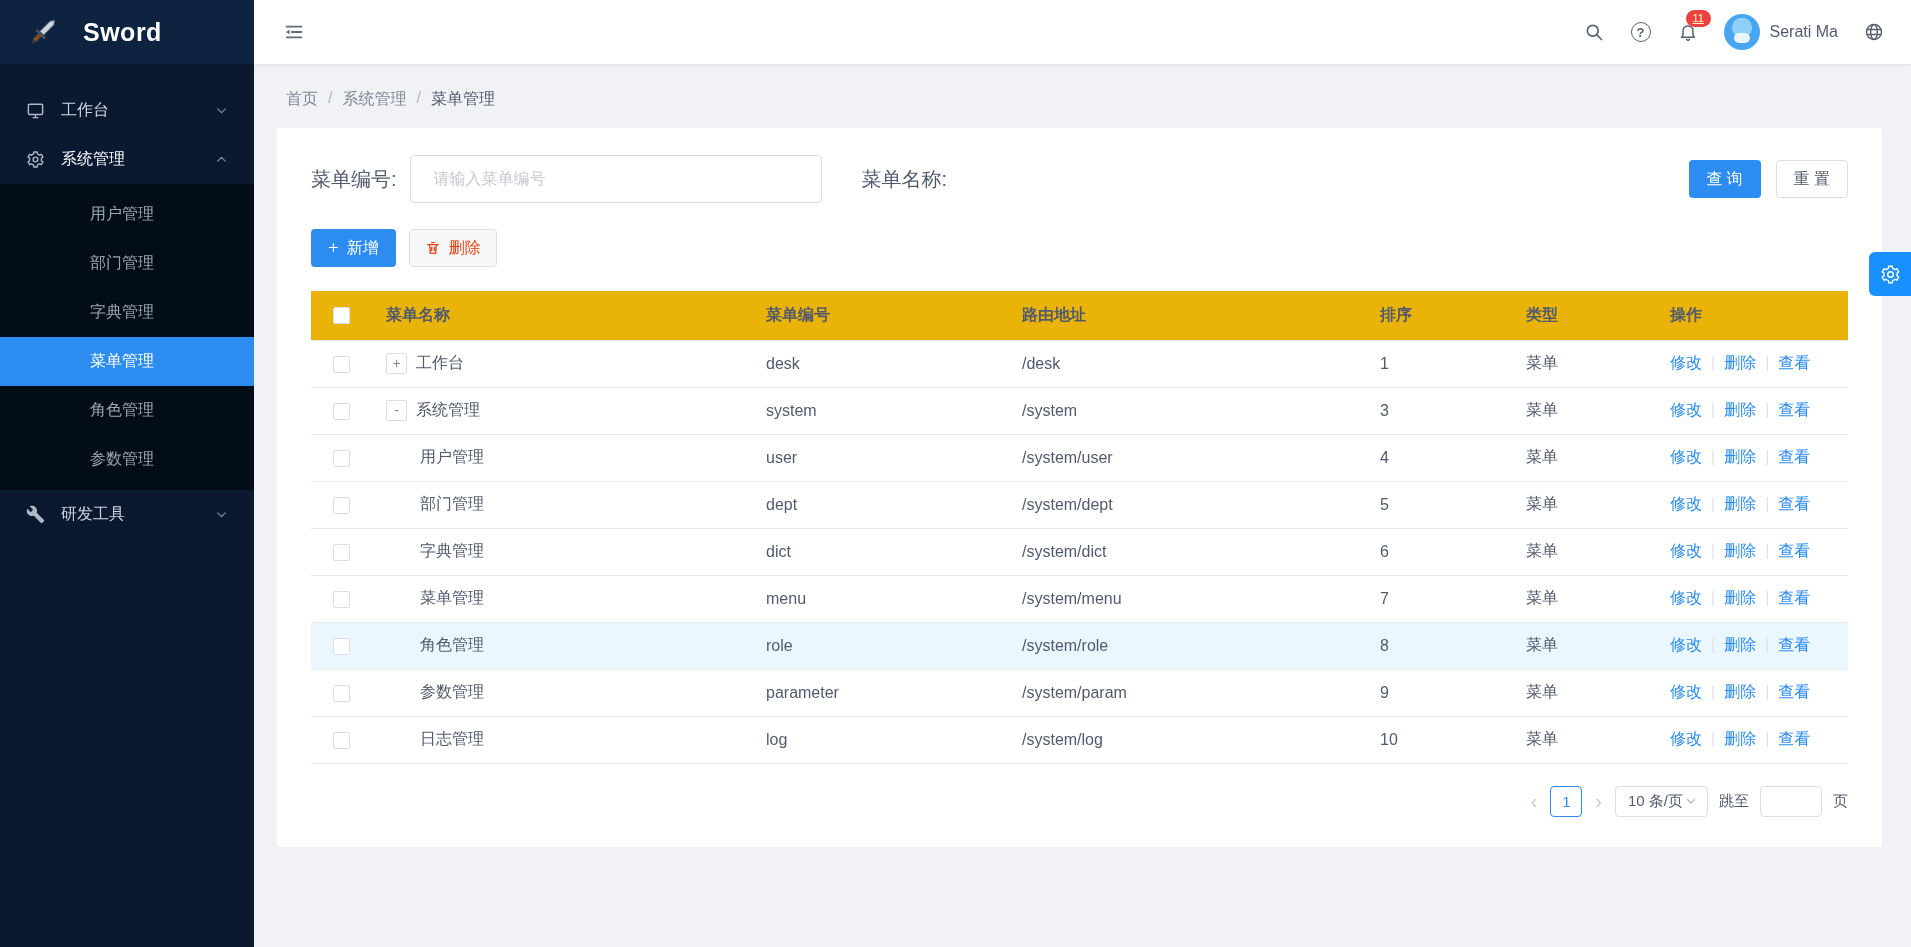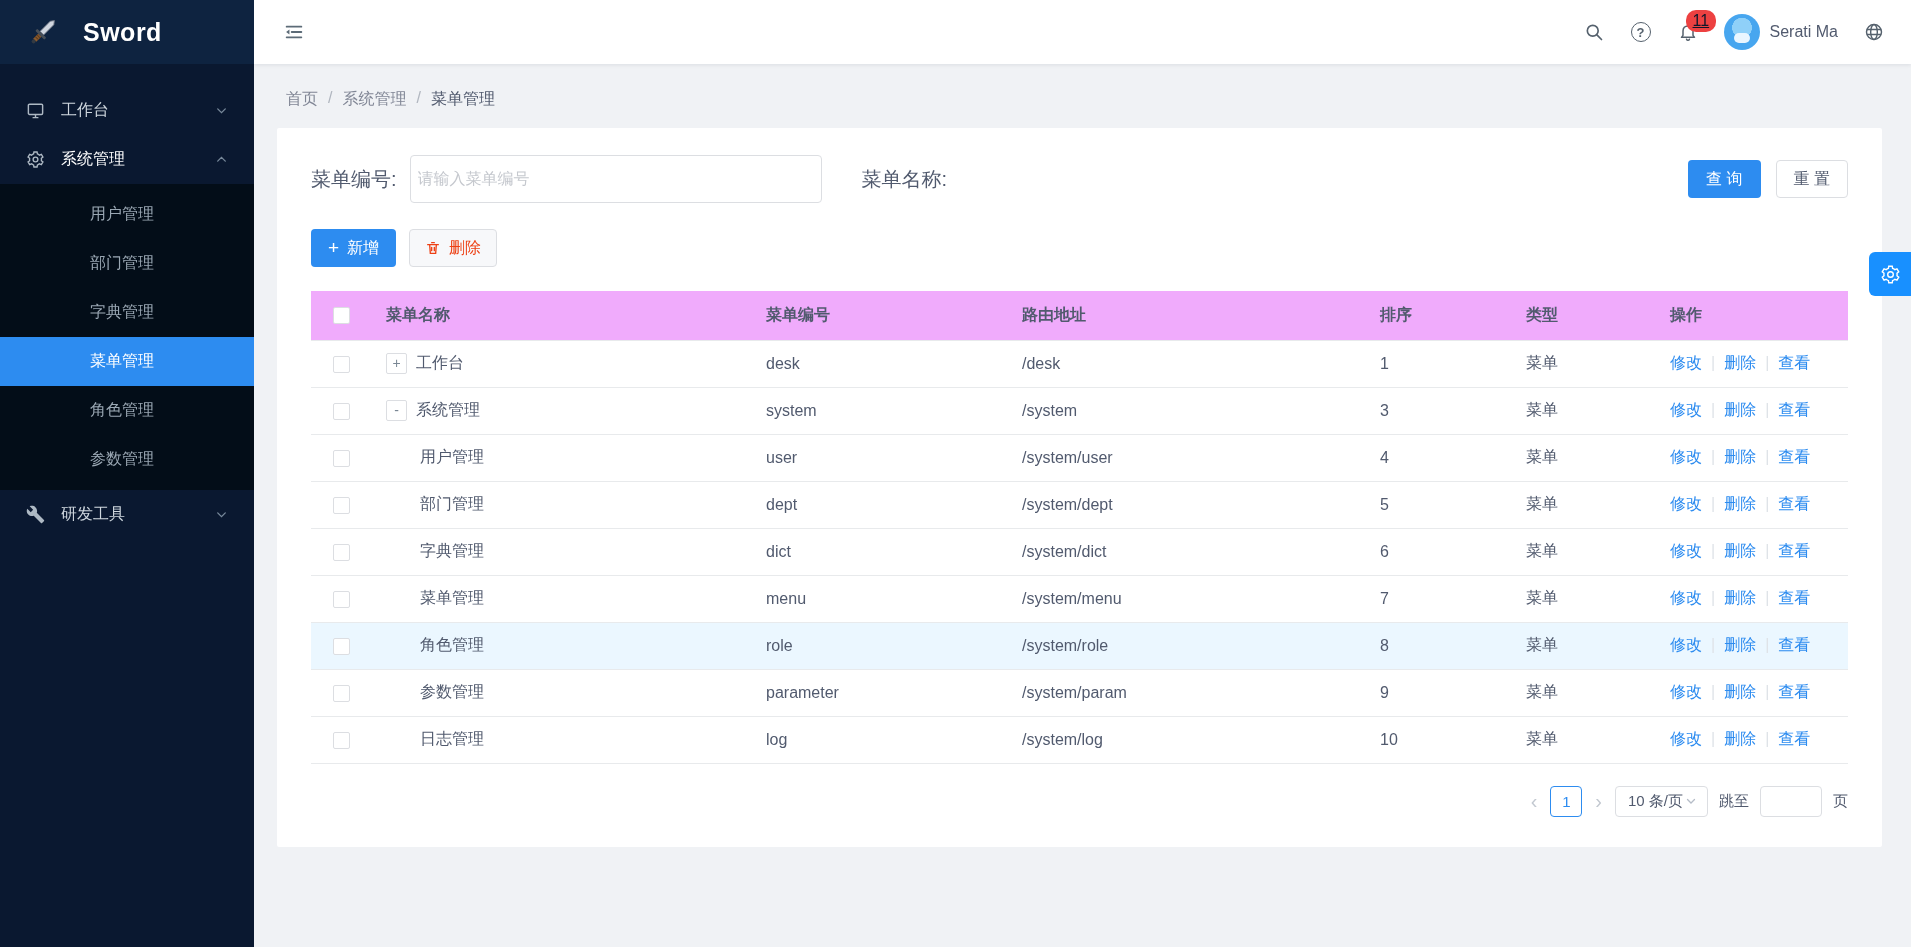--- a/index.html
+++ b/index.html
@@ -29,57 +29,57 @@
   .topbar{position:fixed;left:254px;right:0;top:0;height:64px;background:#fff;z-index:15;
     box-shadow:0 1px 4px rgba(0,21,41,.09);display:flex;align-items:center;padding:0 26px;}
   .fold-btn{width:28px;height:28px;display:flex;align-items:center;justify-content:center;cursor:pointer;color:#5c6b77;}
   .fold-btn svg{width:22px;height:22px;}
   .top-right{margin-left:auto;display:flex;align-items:center;gap:25px;}
   .tool-ic{width:22px;height:22px;color:#55616d;display:flex;align-items:center;justify-content:center;cursor:pointer;}
   .tool-ic svg{width:20px;height:20px;}
   .help-circle{width:20px;height:20px;border:1.6px solid #55616d;border-radius:50%;font-size:13px;
     display:flex;align-items:center;justify-content:center;color:#55616d;font-weight:bold;}
   .bell-wrap{position:relative;}
-  .badge{position:absolute;top:-11px;left:9px;background:var(--badge);color:#0f172a;font-size:16px;
+  .badge{position:absolute;top:-11px;left:9px;background:var(--badge);color:#fef9c3;font-size:11px;
     line-height:1;padding:3px 7px;border-radius:10px;text-decoration:underline;}
   .user{display:flex;align-items:center;gap:10px;cursor:pointer;}
   .avatar{width:36px;height:36px;border-radius:50%;background:radial-gradient(circle at 50% 38%,#8fd0f8 0 34%,#47a6ef 35% 100%);
     position:relative;overflow:hidden;}
   .avatar::after{content:"";position:absolute;left:10px;top:19px;width:16px;height:10px;background:#eaf6ff;border-radius:8px;}
   .username{color:#515a6e;font-size:16px;}
   
   .main{margin-left:254px;padding-top:64px;}
   .breadcrumb{padding:25px 0 0 32px;font-size:16px;color:#808695;display:flex;gap:10px;}
   .breadcrumb .crumb{cursor:pointer;}
   .breadcrumb .sep{color:#b0b6bf;}
   .breadcrumb .current{color:#515a6e;}
   .card{margin:18px 29px 0 23px;background:#fff;padding:27px 34px 30px;border-radius:2px;}
   
   .filter-row{display:flex;align-items:center;}
   .f-label{font-size:20px;color:#515a6e;margin-right:13px;}
-  .f-input{width:412px;height:48px;border:1px solid var(--border);border-radius:4px;padding:0 7px;
+  .f-input{width:412px;height:48px;border:1px solid var(--border);border-radius:4px;padding:0 23px;
     font-size:16px;color:#515a6e;outline:none;font-family:inherit;}
   .f-input::placeholder{color:#c5c8ce;}
   .gap2{margin-left:40px;}
   .filter-btns{margin-left:auto;display:flex;gap:15px;}
   .btn{height:38px;border-radius:4px;font-size:16px;display:inline-flex;align-items:center;justify-content:center;
     cursor:pointer;border:1px solid transparent;font-family:inherit;}
-  .btn-primary{background:var(--primary);color:#fff;padding:0 17px;}
+  .btn-primary{background:var(--primary);color:#fff;padding:0 17px;font-family:Liberation Serif, serif;}
   .btn-default{background:#fff;color:#515a6e;border-color:var(--border);padding:0 17px;}
   
   .toolbar{margin-top:26px;display:flex;gap:13px;}
   .btn-add{padding:0 16px;gap:8px;}
   .btn-del{background:#f7f8fa;border:1px solid var(--border);color:var(--danger);padding:0 15px;gap:8px;}
   .btn-del svg{width:16px;height:16px;}
   .plus-g{font-size:19px;line-height:1;margin-top:-2px;}
   
   table{margin-top:24px;width:100%;border-collapse:collapse;font-size:16px;color:#515a6e;table-layout:fixed;}
   col.c-check{width:60px;} col.c-name{width:395px;} col.c-code{width:256px;} col.c-path{width:358px;}
   col.c-sort{width:146px;} col.c-type{width:140px;} col.c-ops{width:auto;}
-  thead th{background:#f0abfc;height:49px;text-align:left;font-weight:bold;color:#515a6e;border-bottom:1px solid var(--row-border);}
+  thead th{background:#eab308;height:49px;text-align:left;font-weight:bold;color:#515a6e;border-bottom:1px solid var(--row-border);}
   tbody td{height:47px;border-bottom:1px solid var(--row-border);}
   tr.hl td{background:#ebf7ff;}
   .cb{width:17px;height:17px;border:1px solid var(--border);border-radius:2px;background:#fff;display:inline-block;
     vertical-align:middle;cursor:pointer;}
   .cell-check{text-align:center;}
   .name-wrap{display:flex;align-items:center;padding-left:15px;gap:9px;}
   .name-wrap.lvl1{padding-left:49px;}
   .expander{width:21px;height:21px;border:1px solid var(--border);border-radius:2px;background:#fff;color:#7a8794;
     font-size:14px;line-height:19px;text-align:center;cursor:pointer;flex:0 0 auto;}
   .ops a{color:var(--primary);text-decoration:none;cursor:pointer;}

